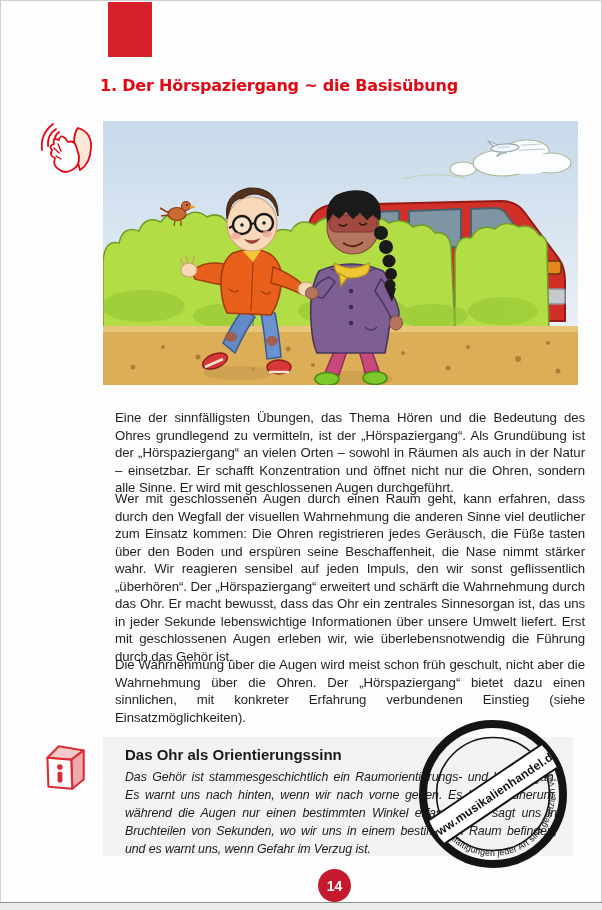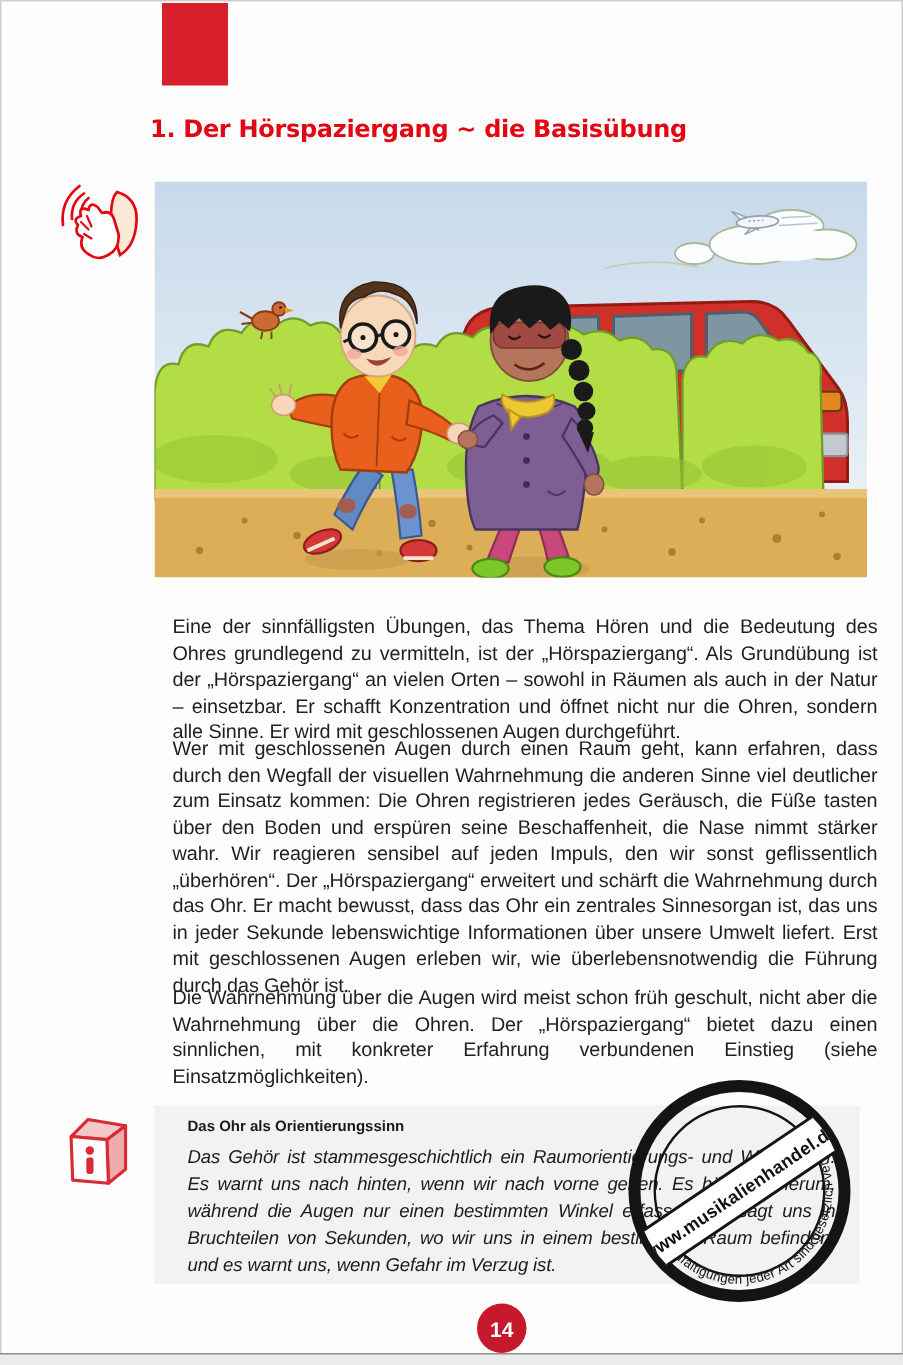--- a/index.html
+++ b/index.html
@@ -20,21 +20,21 @@
     position:absolute;left:103px;width:470px;margin:12px;
     font-size:13.2px;line-height:17.5px;color:#1f1f1f;
     text-align:justify;letter-spacing:-0.05px;hyphens:auto;-webkit-hyphens:auto;
   }
   .p1{top:397px;} .p2{top:478px;} .p3{top:644px;}
   .info-box{
     position:absolute;left:103px;top:737px;width:470px;height:119px;
     background:#f2f2f2;overflow:hidden;box-sizing:border-box;
     padding:9px 16px 8px 22px;
   }
-  .info-title{font-size:10px;font-weight:bold;color:#1a1a1a;margin:0 0 5px 0;}
+  .info-title{font-size:15px;font-weight:bold;color:#1a1a1a;margin:0 0 5px 0;}
   .info-body{
     font-size:12.4px;line-height:18px;font-style:italic;color:#1c1c1c;
     text-align:justify;letter-spacing:-0.1px;hyphens:auto;-webkit-hyphens:auto;margin:0;
   }
   .cube-icon{position:absolute;left:36px;top:738px;width:56px;height:56px;}
   .stamp{position:absolute;left:417px;top:718px;width:152px;height:152px;}
   .stamp .ring-text{font-size:8.8px;letter-spacing:.2px;fill:#141414;font-family:"Liberation Sans",sans-serif;}
   .stamp .band-text{font-size:12px;font-weight:bold;letter-spacing:.2px;fill:#101010;font-family:"Liberation Sans",sans-serif;}
   .page-num{
     position:absolute;left:318px;top:869px;width:33px;height:33px;border-radius:50%;

